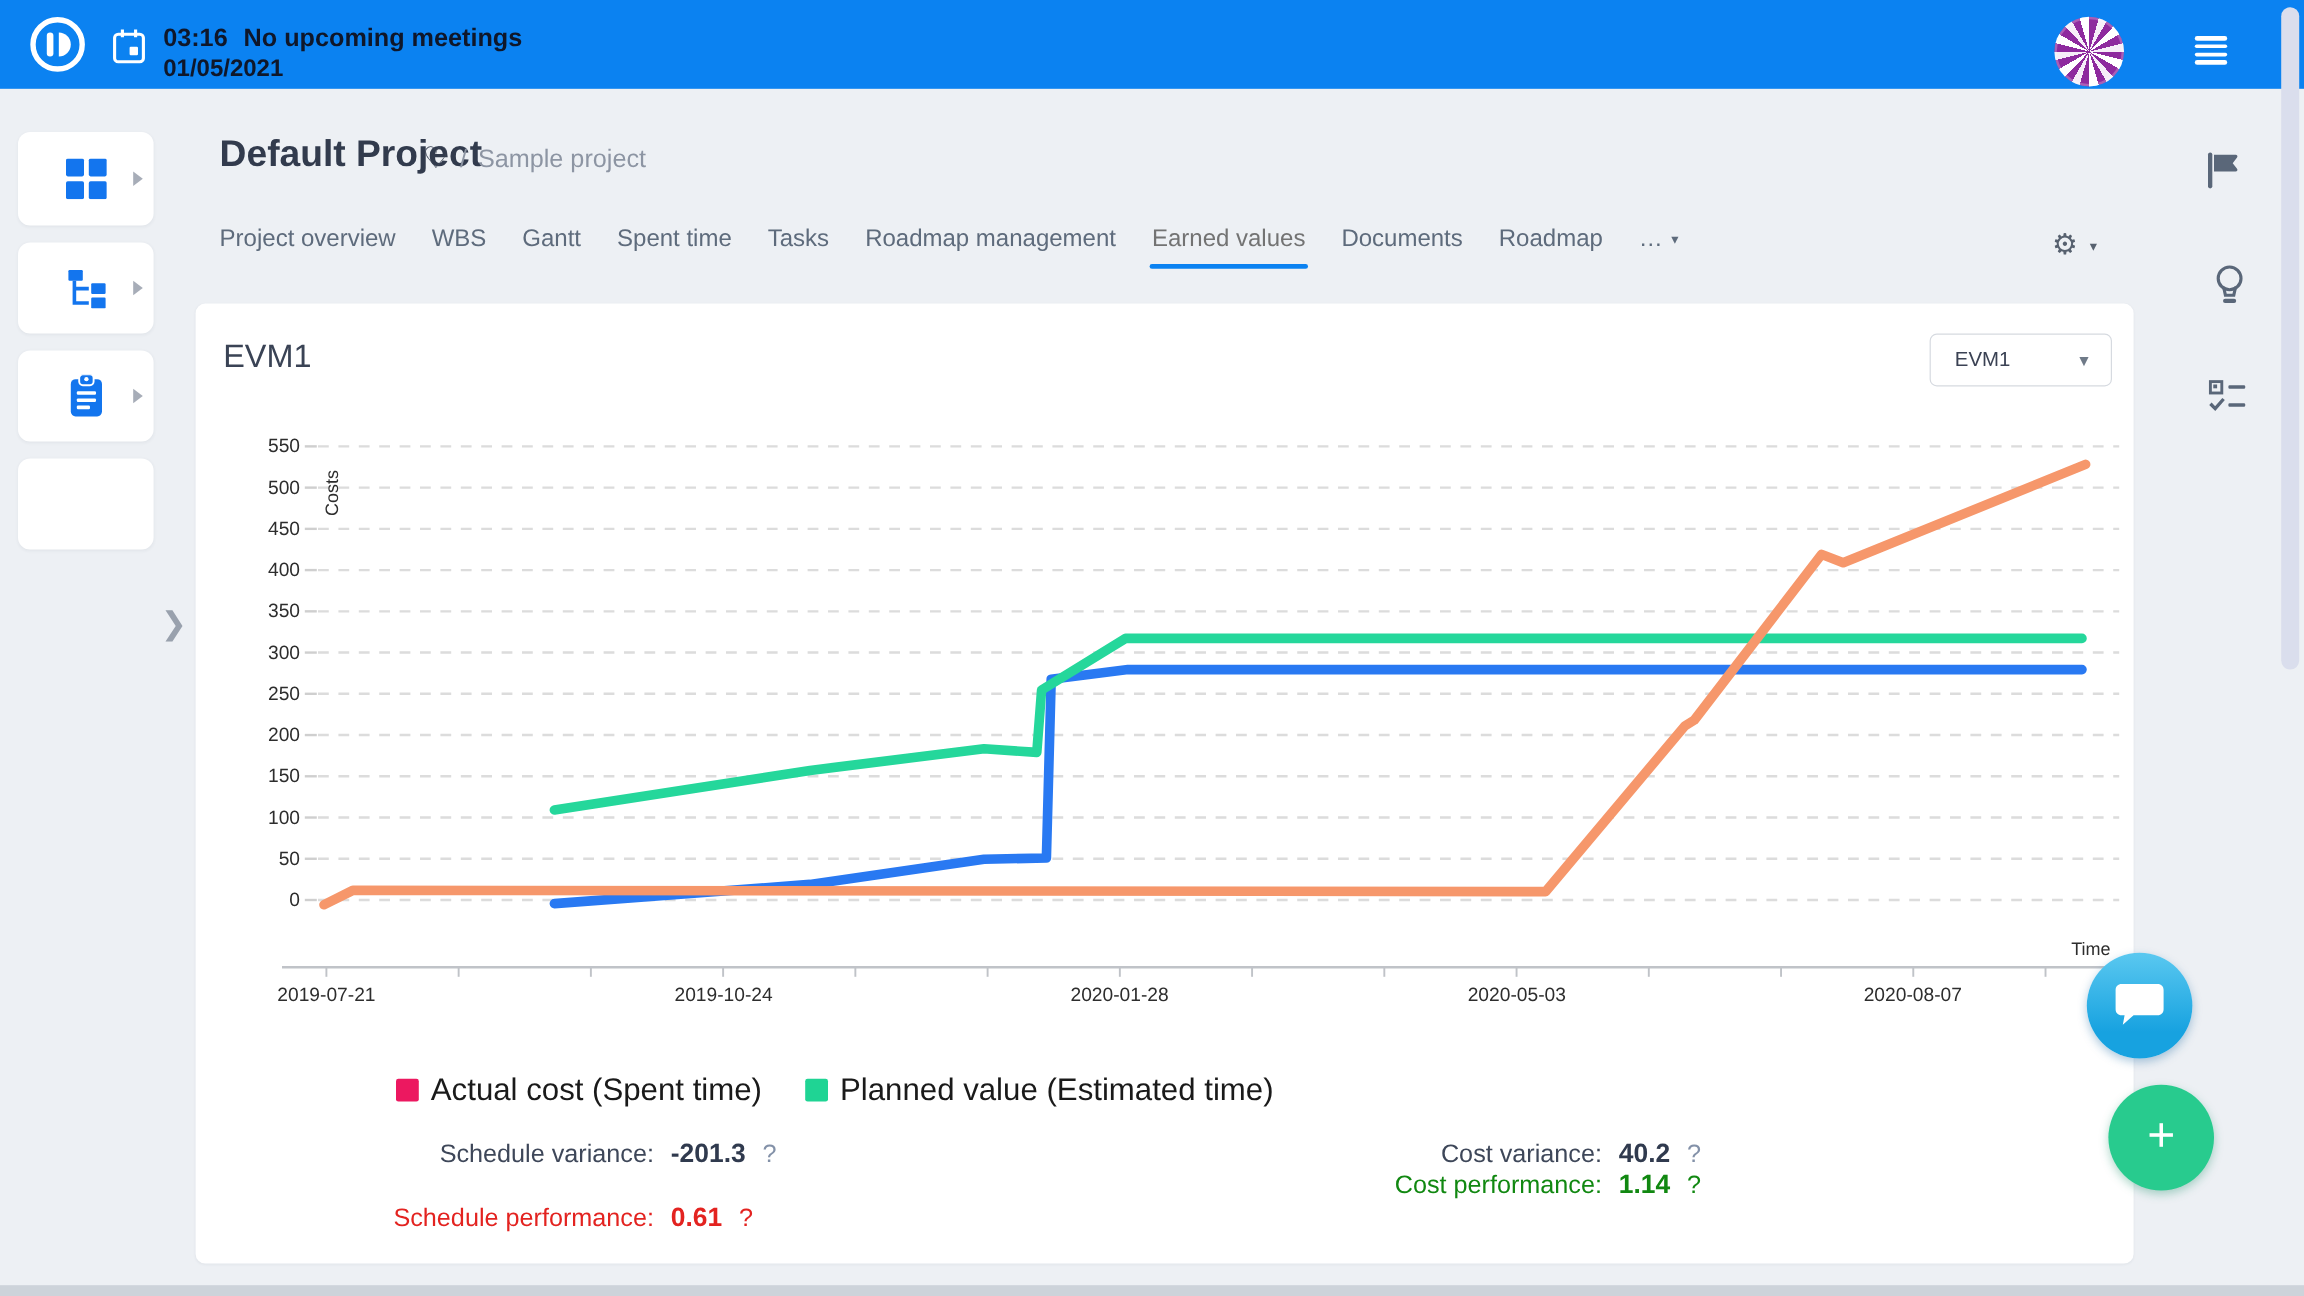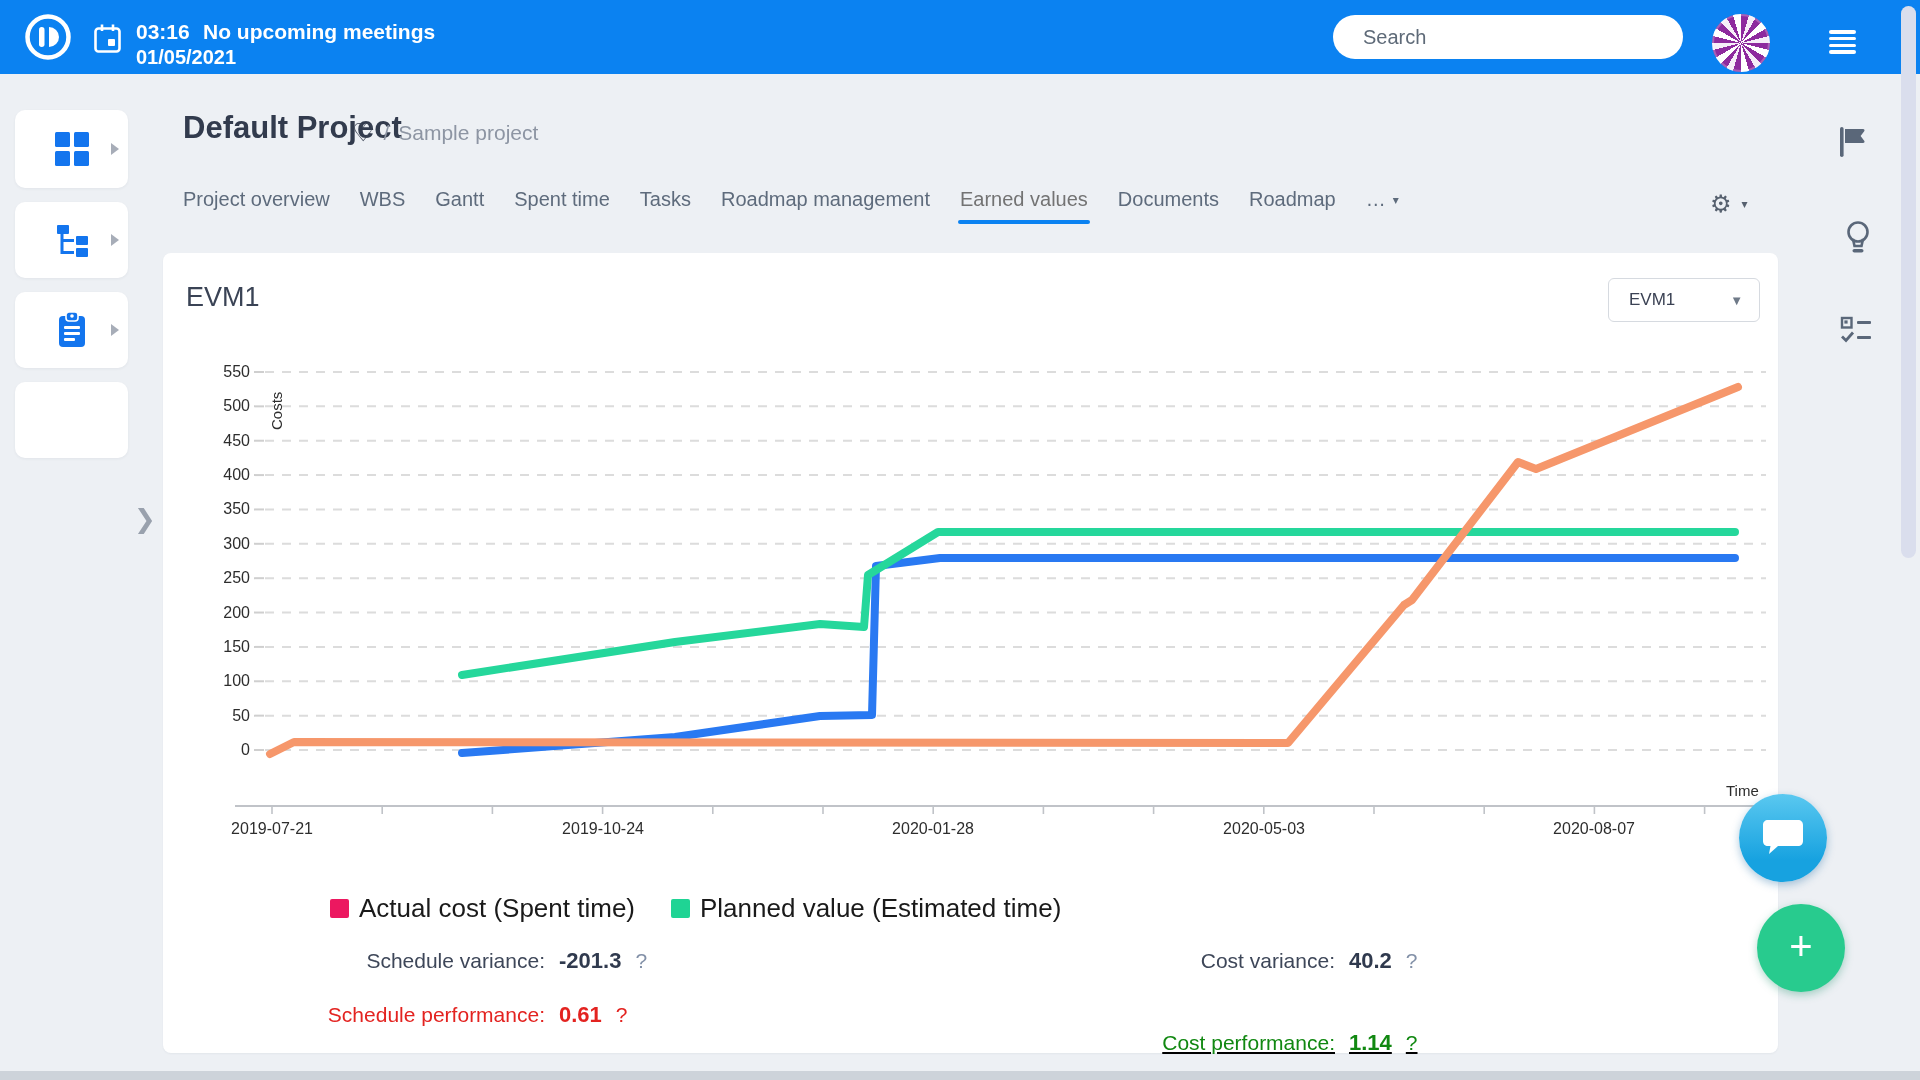--- a/index.html
+++ b/index.html
@@ -1,21 +1,21 @@
 <!DOCTYPE html>
 <html><head>
 <meta charset="utf-8">
 <style>
   html,body{margin:0;padding:0;background:#9aa0a8;}
   *{box-sizing:border-box;font-family:"Liberation Sans","DejaVu Sans",sans-serif;}
   .stage{position:relative;width:1920px;height:1080px;background:#edf0f4;overflow:hidden;margin:0 auto;}
   .abs{position:absolute;}
   
   .topbar{position:absolute;left:0;top:0;width:1920px;height:74px;background:#0b82f1;}
-  .topbar-text{color:#ffffff;font-weight:700;white-space:nowrap;}
+  .topbar-text{color:#0f172a;font-weight:700;white-space:nowrap;}
   .search{position:absolute;left:1333px;top:15px;width:350px;height:44px;border-radius:22px;background:#fff;border:none;outline:none;padding:0 20px 0 30px;font-size:20px;color:#3c4452;}
   .search::placeholder{color:#5e6a78;opacity:1;}
   .avatar{position:absolute;left:1712px;top:14px;width:58px;height:58px;border-radius:50%;
     background:repeating-conic-gradient(#8e2a9e 0deg 16deg,#f6eef8 16deg 30deg,#8e2a9e 30deg 44deg,#ffffff 44deg 60deg);
     box-shadow:inset 0 0 0 2px rgba(255,255,255,.25);}
   .burger{position:absolute;left:1829px;top:30px;width:27px;cursor:pointer;}
   .burger div{height:3.5px;background:#fff;border-radius:2px;margin-bottom:3.3px;}
   
   .card{position:absolute;left:15px;width:113px;background:#fff;border-radius:10px;box-shadow:0 1px 3px rgba(40,50,70,.06);display:flex;align-items:center;justify-content:center;}
   .card .tri{position:absolute;right:9px;top:50%;margin-top:-6px;width:0;height:0;border-left:8px solid #a7adb8;border-top:6px solid transparent;border-bottom:6px solid transparent;}
@@ -70,21 +70,20 @@
     </svg>
     <svg class="abs" style="left:94px;top:24px;" width="28" height="30" viewBox="0 0 28 30">
       <rect x="1.5" y="4.5" width="24" height="23" rx="3" fill="none" stroke="#fff" stroke-width="2.6"></rect>
       <line x1="8" y1="0.5" x2="8" y2="7" stroke="#fff" stroke-width="2.6"></line>
       <line x1="19" y1="0.5" x2="19" y2="7" stroke="#fff" stroke-width="2.6"></line>
       <rect x="14" y="15" width="7" height="7" rx="1" fill="#fff"></rect>
     </svg>
     <div class="abs topbar-text" style="left:136px;top:20px;font-size:21px;">03:16</div>
     <div class="abs topbar-text" style="left:203px;top:20px;font-size:21px;">No upcoming meetings</div>
     <div class="abs topbar-text" style="left:136px;top:46px;font-size:20px;">01/05/2021</div>
-    <input class="search" type="text" placeholder="Search" style="">
     <div class="avatar"></div>
     <div class="burger">
         <div></div>
         <div></div>
         <div></div>
         <div></div>
       </div>
   </div>
 
   <div class="card" style="top:110px;height:78px;">
@@ -250,21 +249,21 @@
   <div class="stat-row" style="left:1020px;top:948px;">
     <span class="lbl">Cost variance:</span>
     <span class="val">40.2</span>
     <span class="q">?</span>
   </div>
   <div class="stat-row red" style="left:230px;top:1002px;">
     <span class="lbl">Schedule performance:</span>
     <span class="val">0.61</span>
     <span class="q">?</span>
   </div>
-  <div class="stat-row green" style="left:1020px;top:1030px;text-decoration:underline;">
+  <div class="stat-row green" style="left:1020px;top:974px;">
     <span class="lbl">Cost performance:</span>
     <span class="val">1.14</span>
     <span class="q">?</span>
   </div>
 
   <div class="chat-fab">
     <svg width="42" height="40" viewBox="0 0 42 40">
       <path d="M6 2 H 36 C 39 2 41 4 41 7 V 23 C 41 26 39 28 36 28 H 16 L 7 36 L 8.5 28 H 6 C 3 28 1 26 1 23 V 7 C 1 4 3 2 6 2 Z" fill="#fff"></path>
     </svg>
   </div>

